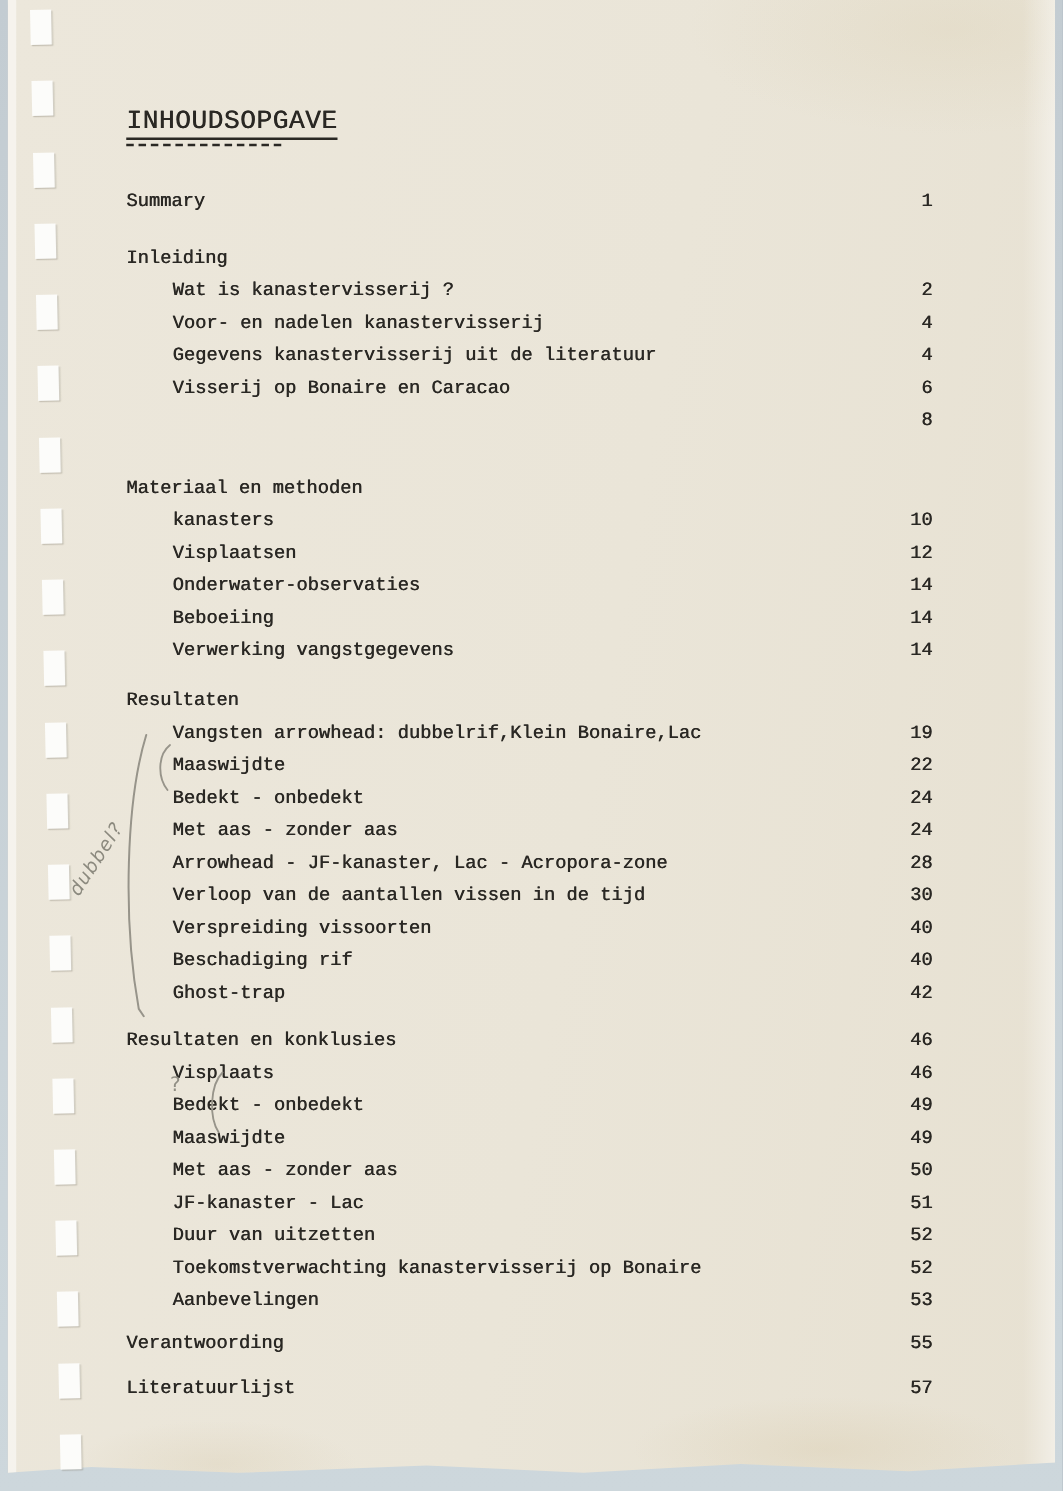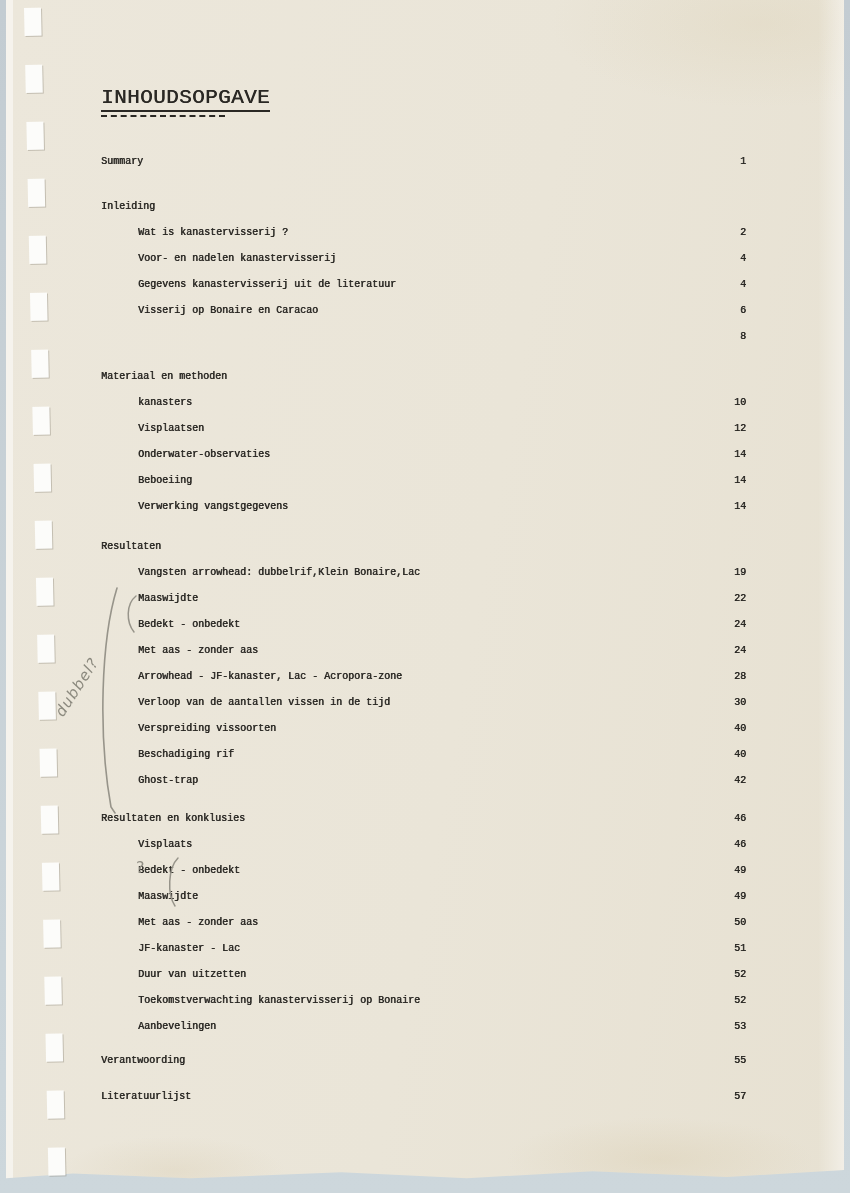--- a/index.html
+++ b/index.html
@@ -31,27 +31,27 @@
     background:repeating-linear-gradient(to bottom,#fcfcfa 0 28px,rgba(0,0,0,0) 28px 57px);
     transform:rotate(-1.2deg);transform-origin:top left;
     filter:drop-shadow(1px 1px 0 rgba(120,115,100,.35));
   }
   .notch{position:absolute;left:42px;top:0;width:20px;height:8px;background:#868b8e;}
   .content{position:absolute;left:101px;top:86px;width:645px;color:#2a2824;}
   .content *{text-shadow:.4px 0 0 currentColor;}
   .doc-title{display:inline-block;font-size:21px;letter-spacing:.4px;
     border-bottom:2px solid #2a2824;padding-bottom:1px;}
   .title-dash{width:124px;border-top:2px dashed #2a2824;margin-top:3px;}
-  .row{display:flex;height:26px;line-height:26px;font-size:10px;}
+  .row{display:flex;height:26px;line-height:26px;font-size:15px;}
   .row .lbl{white-space:pre;}
   .row .pg{margin-left:auto;}
   .indent{padding-left:37px;}
   .mt-summary{margin-top:32px;}
   .mt-g1{margin-top:19px;}
-  .mt-g2{margin-top:14px;}
+  .mt-g2{margin-top:28px;}
   .mt-g3{margin-top:14px;}
   .mt-g4{margin-top:12px;}
   .mt-f1{margin-top:8px;}
   .mt-f2{margin-top:10px;gap:44px;}
   .pencil{position:absolute;color:#8d8b80;font-family:"DejaVu Sans",sans-serif;}
   .pencil svg{display:block;}
   .note-dubbel{left:36px;top:664px;width:100px;font-size:15px;font-style:italic;
     letter-spacing:1px;transform:rotate(-57deg);color:#8b897e;}
   .q-mark{left:136px;top:858px;font-size:16px;color:#908e84;}
 </style>

